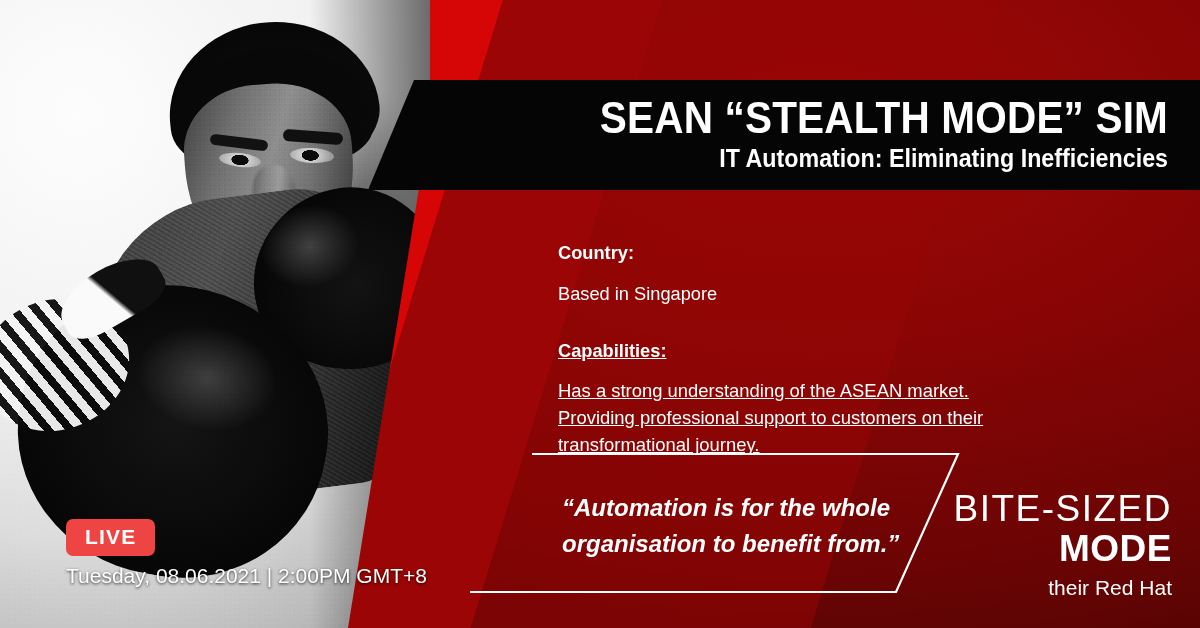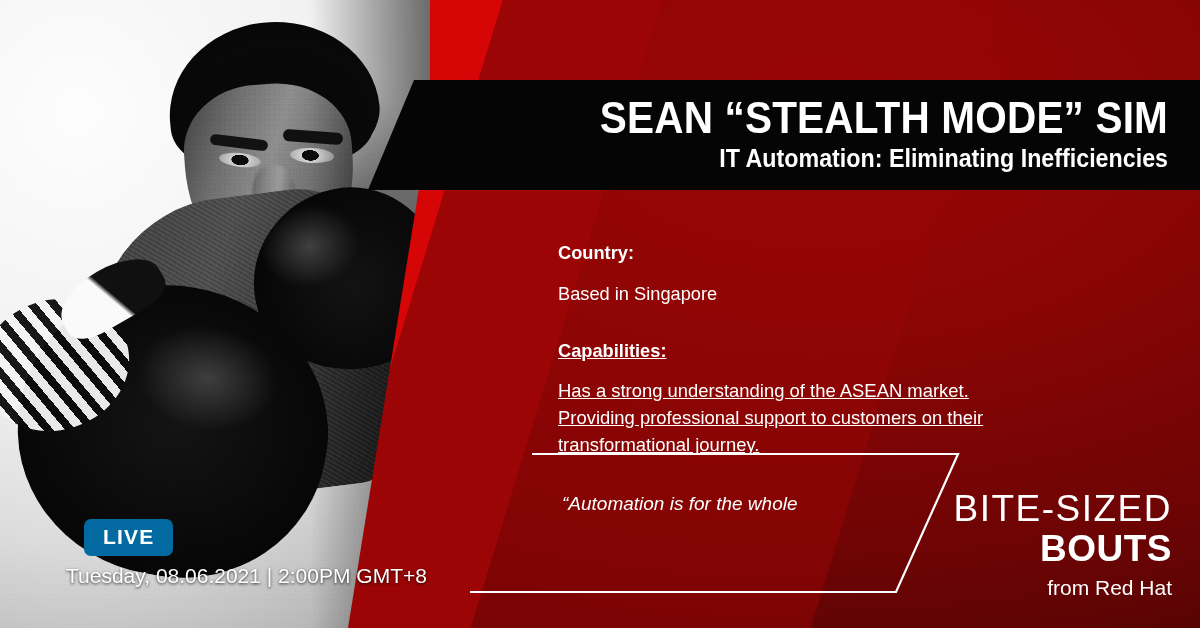--- a/index.html
+++ b/index.html
@@ -194,21 +194,21 @@
   }
   .cap-text span{ display:block; white-space:nowrap; }
 
   
   .quote-box{
     position:absolute; left:470px; top:452px; width:490px; height:142px;
   }
   .quote-box svg{ position:absolute; inset:0; }
   .quote-text{
     position:absolute; left:92px; top:38px; width:330px;
-    color:#fff; font-size:19px; font-weight:normal; font-style:italic;
+    color:#fff; font-size:24px; font-weight:bold; font-style:italic;
     line-height:1.5;
   }
   .quote-text span{ display:block; white-space:nowrap; }
 
   
   .brand{
     position:absolute; right:28px; bottom:28px;
     text-align:right; color:#fff;
   }
   .brand-1{
@@ -217,22 +217,22 @@
   .brand-2{
     font-size:37px; font-weight:bold; letter-spacing:.5px; line-height:1.08;
     margin-top:2px;
   }
   .brand-3{
     font-size:21px; font-weight:normal; line-height:1.2; margin-top:6px;
   }
 
   
   .live-badge{
-    position:absolute; left:84px; top:519px;
-    background:#0369a1; color:#fff;
+    position:absolute; left:66px; top:519px;
+    background:#ef4444; color:#fff;
     border-radius:7px;
     padding:6px 19px 7px;
     font-size:21px; font-weight:bold; letter-spacing:1.2px;
     line-height:1.12;
   }
   .date-line{
     position:absolute; left:66px; top:564px;
     color:#ffffff; font-size:21px; font-weight:normal;
     white-space:nowrap;
     text-shadow:0 1px 3px rgba(0,0,0,.8);
@@ -293,25 +293,26 @@
       </div>
     </div>
   </div>
 
   <div class="quote-box">
     <svg width="490" height="142" viewBox="0 0 490 142">
       <path d="M 62 2 L 488 2 L 426 140 L 0 140" fill="none" stroke="#ffffff" stroke-width="2.2"></path>
     </svg>
     <div class="quote-text">
       <span>“Automation is for the whole</span>
+      <span>organisation to benefit from.”</span>
     </div>
   </div>
 
   <div class="brand">
     <div class="brand-1">BITE-SIZED</div>
-    <div class="brand-2">BOUTS</div>
-    <div class="brand-3">from Red Hat</div>
+    <div class="brand-2">MODE</div>
+    <div class="brand-3">their Red Hat</div>
   </div>
 
   <div class="live-badge">LIVE</div>
   <div class="date-line">Tuesday, 08.06.2021 | 2:00PM GMT+8</div>
 
 </div>
 
 </body></html>

